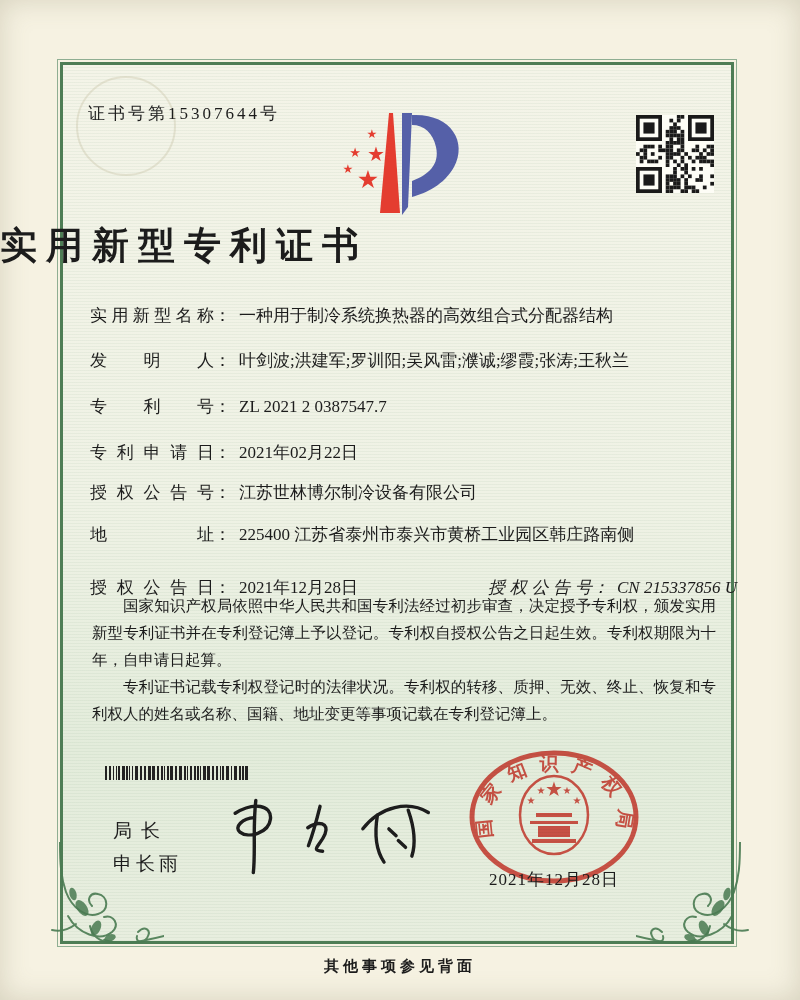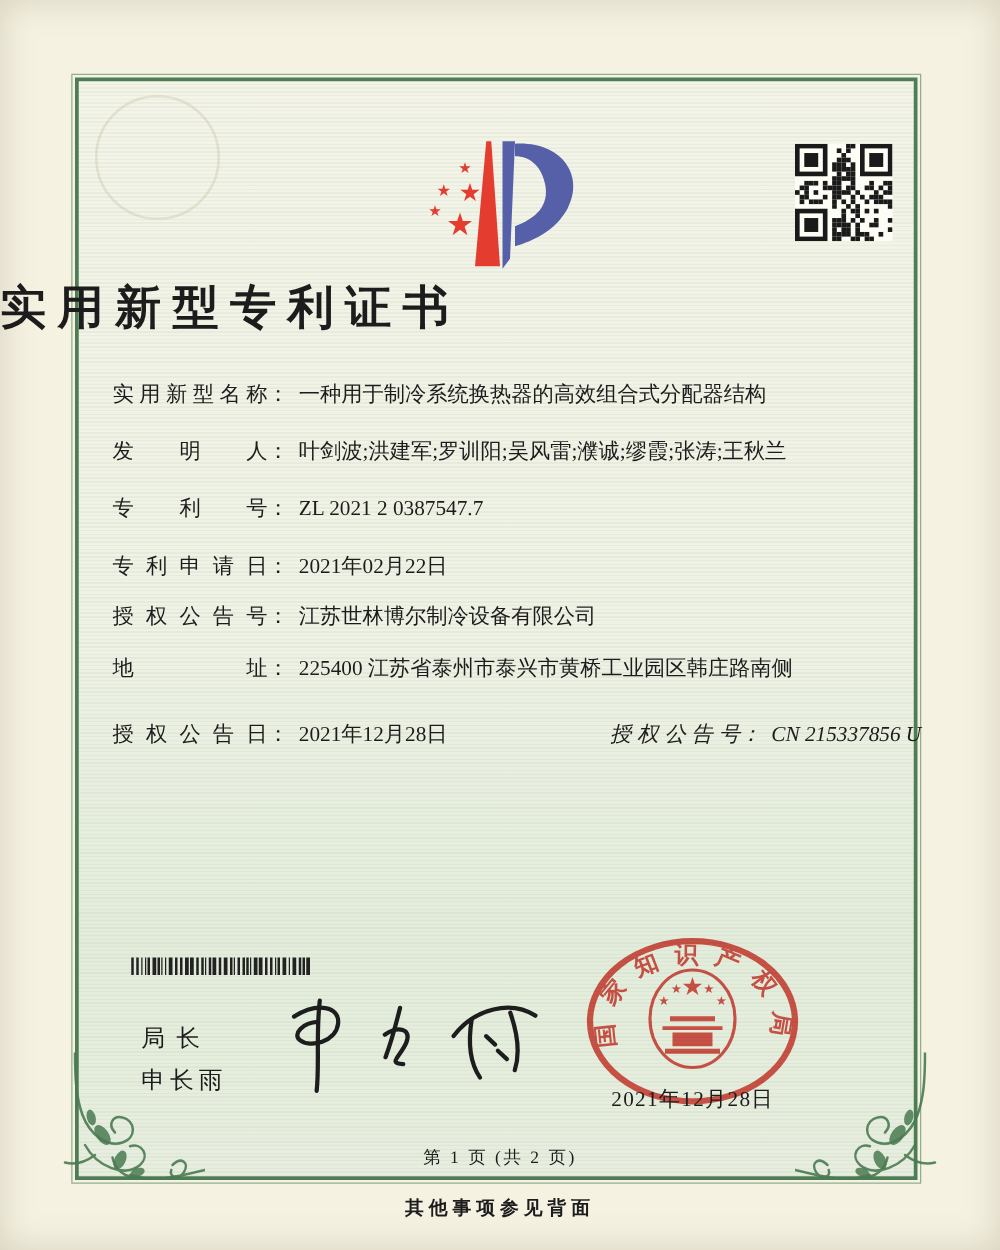--- a/index.html
+++ b/index.html
@@ -95,20 +95,21 @@
       <path d="M44,84 c2,10 10,16 20,16"></path>
     </g>
     <g fill="#4a7b52" opacity="0.85">
       <ellipse cx="36" cy="66" rx="5" ry="9" transform="rotate(-35 36 66)"></ellipse>
       <ellipse cx="50" cy="86" rx="4.5" ry="8" transform="rotate(25 50 86)"></ellipse>
       <ellipse cx="27" cy="52" rx="3.5" ry="6.5" transform="rotate(-15 27 52)"></ellipse>
       <ellipse cx="64" cy="96" rx="3.5" ry="6" transform="rotate(70 64 96)"></ellipse>
     </g>
   </svg>
 
+  <div class="cert-number">证书号第15307644号</div>
 
   <svg class="logo" width="156" height="118" viewBox="0 0 156 118">
     <g fill="#e43d30">
       <path d="M67,10 L71,10 L78,110 L58,110 Z"></path>
       <text x="50" y="35" font-size="12" text-anchor="middle">★</text>
       <text x="33" y="54" font-size="13" text-anchor="middle">★</text>
       <text x="54" y="58" font-size="20" text-anchor="middle">★</text>
       <text x="26" y="70" font-size="12" text-anchor="middle">★</text>
       <text x="46" y="85" font-size="25" text-anchor="middle">★</text>
     </g>
@@ -276,20 +277,24 @@
       <span class="lbl">地址</span><span class="colon">：</span><span class="val">225400 江苏省泰州市泰兴市黄桥工业园区韩庄路南侧</span>
     </div>
     <div class="row" style="top:576px">
       <span class="lbl">授权公告日</span><span class="colon">：</span><span class="val">2021年12月28日</span>
       <span class="grant">
         <span class="lbl">授权公告号</span><span class="colon">：</span><span class="val">CN 215337856 U</span>
       </span>
     </div>
   </div>
 
+  <div class="paras">
+    <p>国家知识产权局依照中华人民共和国专利法经过初步审查，决定授予专利权，颁发实用新型专利证书并在专利登记簿上予以登记。专利权自授权公告之日起生效。专利权期限为十年，自申请日起算。</p>
+    <p>专利证书记载专利权登记时的法律状况。专利权的转移、质押、无效、终止、恢复和专利权人的姓名或名称、国籍、地址变更等事项记载在专利登记簿上。</p>
+  </div>
 
   <div class="barcode" id="barcode">
       <i style="width: 2px; margin-right: 2px;"></i>
       <i style="width: 2px; margin-right: 2px;"></i>
       <i style="width: 1px; margin-right: 2px;"></i>
       <i style="width: 1px; margin-right: 1px;"></i>
       <i style="width: 2px; margin-right: 2px;"></i>
       <i style="width: 3px; margin-right: 1px;"></i>
       <i style="width: 2px; margin-right: 1px;"></i>
       <i style="width: 1px; margin-right: 2px;"></i>
@@ -359,16 +364,15 @@
       <text x="102" y="47" font-size="10" text-anchor="middle">★</text>
       <text x="112" y="57" font-size="10" text-anchor="middle">★</text>
       <rect x="71" y="66" width="36" height="4"></rect>
       <rect x="65" y="74" width="48" height="3"></rect>
       <rect x="73" y="79" width="32" height="11"></rect>
       <rect x="67" y="92" width="44" height="4"></rect>
     </g>
   </svg>
   <div class="seal-date">2021年12月28日</div>
 
-  <div class="page-info">第 1 页 (共 2 页)</div>
   <div class="back-note">其他事项参见背面</div>
 
 </div>
 
 </body></html>

